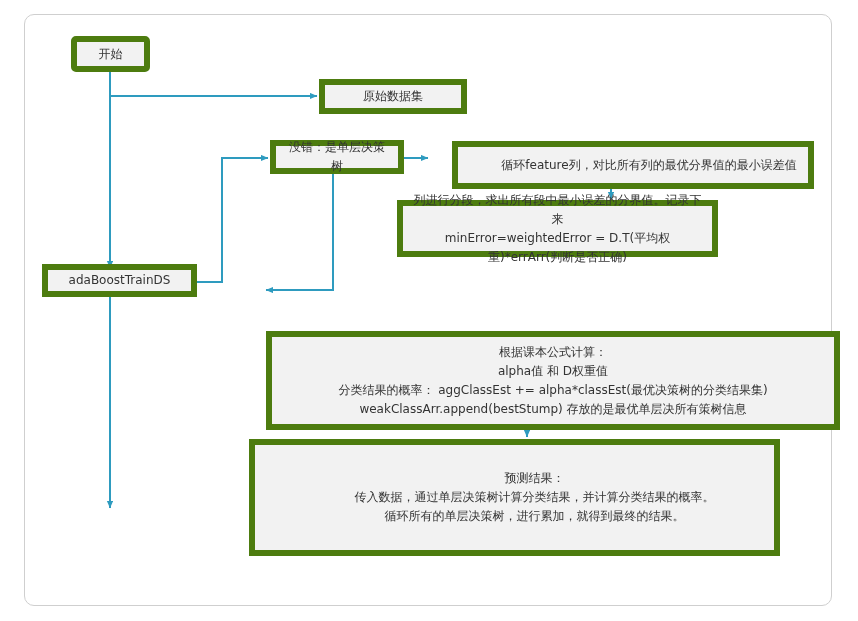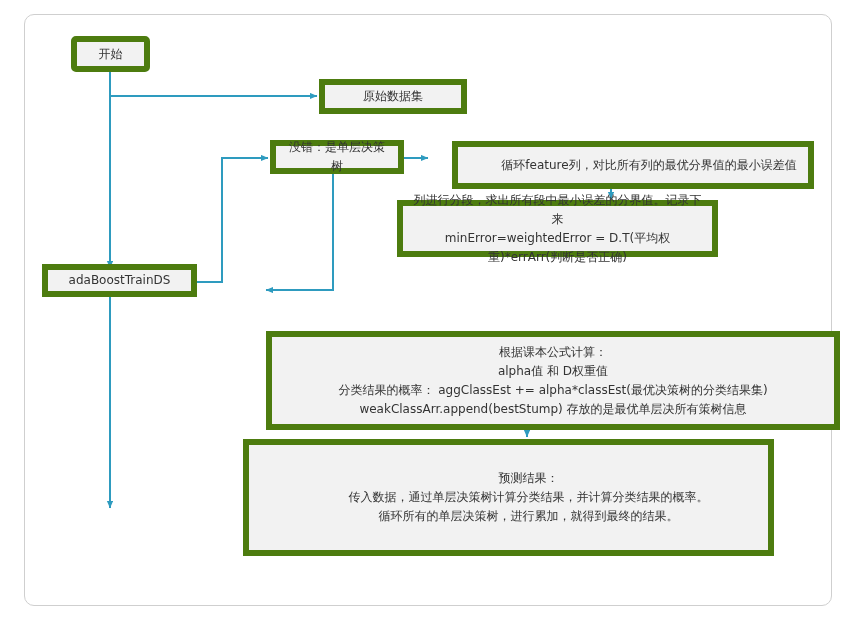--- a/index.html
+++ b/index.html
@@ -116,20 +116,20 @@
 minError=weightedError = D.T(平均权重)*errArr(判断是否正确)</span>
   </div>
 
   <div class="node" style="left:266px; top:288px; width:574px; height:99px;margin-top:43px;">
     <span class="inner">根据课本公式计算：
 alpha值 和 D权重值
 分类结果的概率： aggClassEst += alpha*classEst(最优决策树的分类结果集)
 weakClassArr.append(bestStump) 存放的是最优单层决所有策树信息</span>
   </div>
 
-  <div class="node" style="left:243px; top:439px; width:531px; height:117px;padding-left:40px;">
+  <div class="node" style="left:249px; top:439px; width:531px; height:117px;padding-left:40px;">
     <span class="inner">预测结果：
 传入数据，通过单层决策树计算分类结果，并计算分类结果的概率。
 循环所有的单层决策树，进行累加，就得到最终的结果。</span>
   </div>
 
 
 </div>
 
 </body></html>

